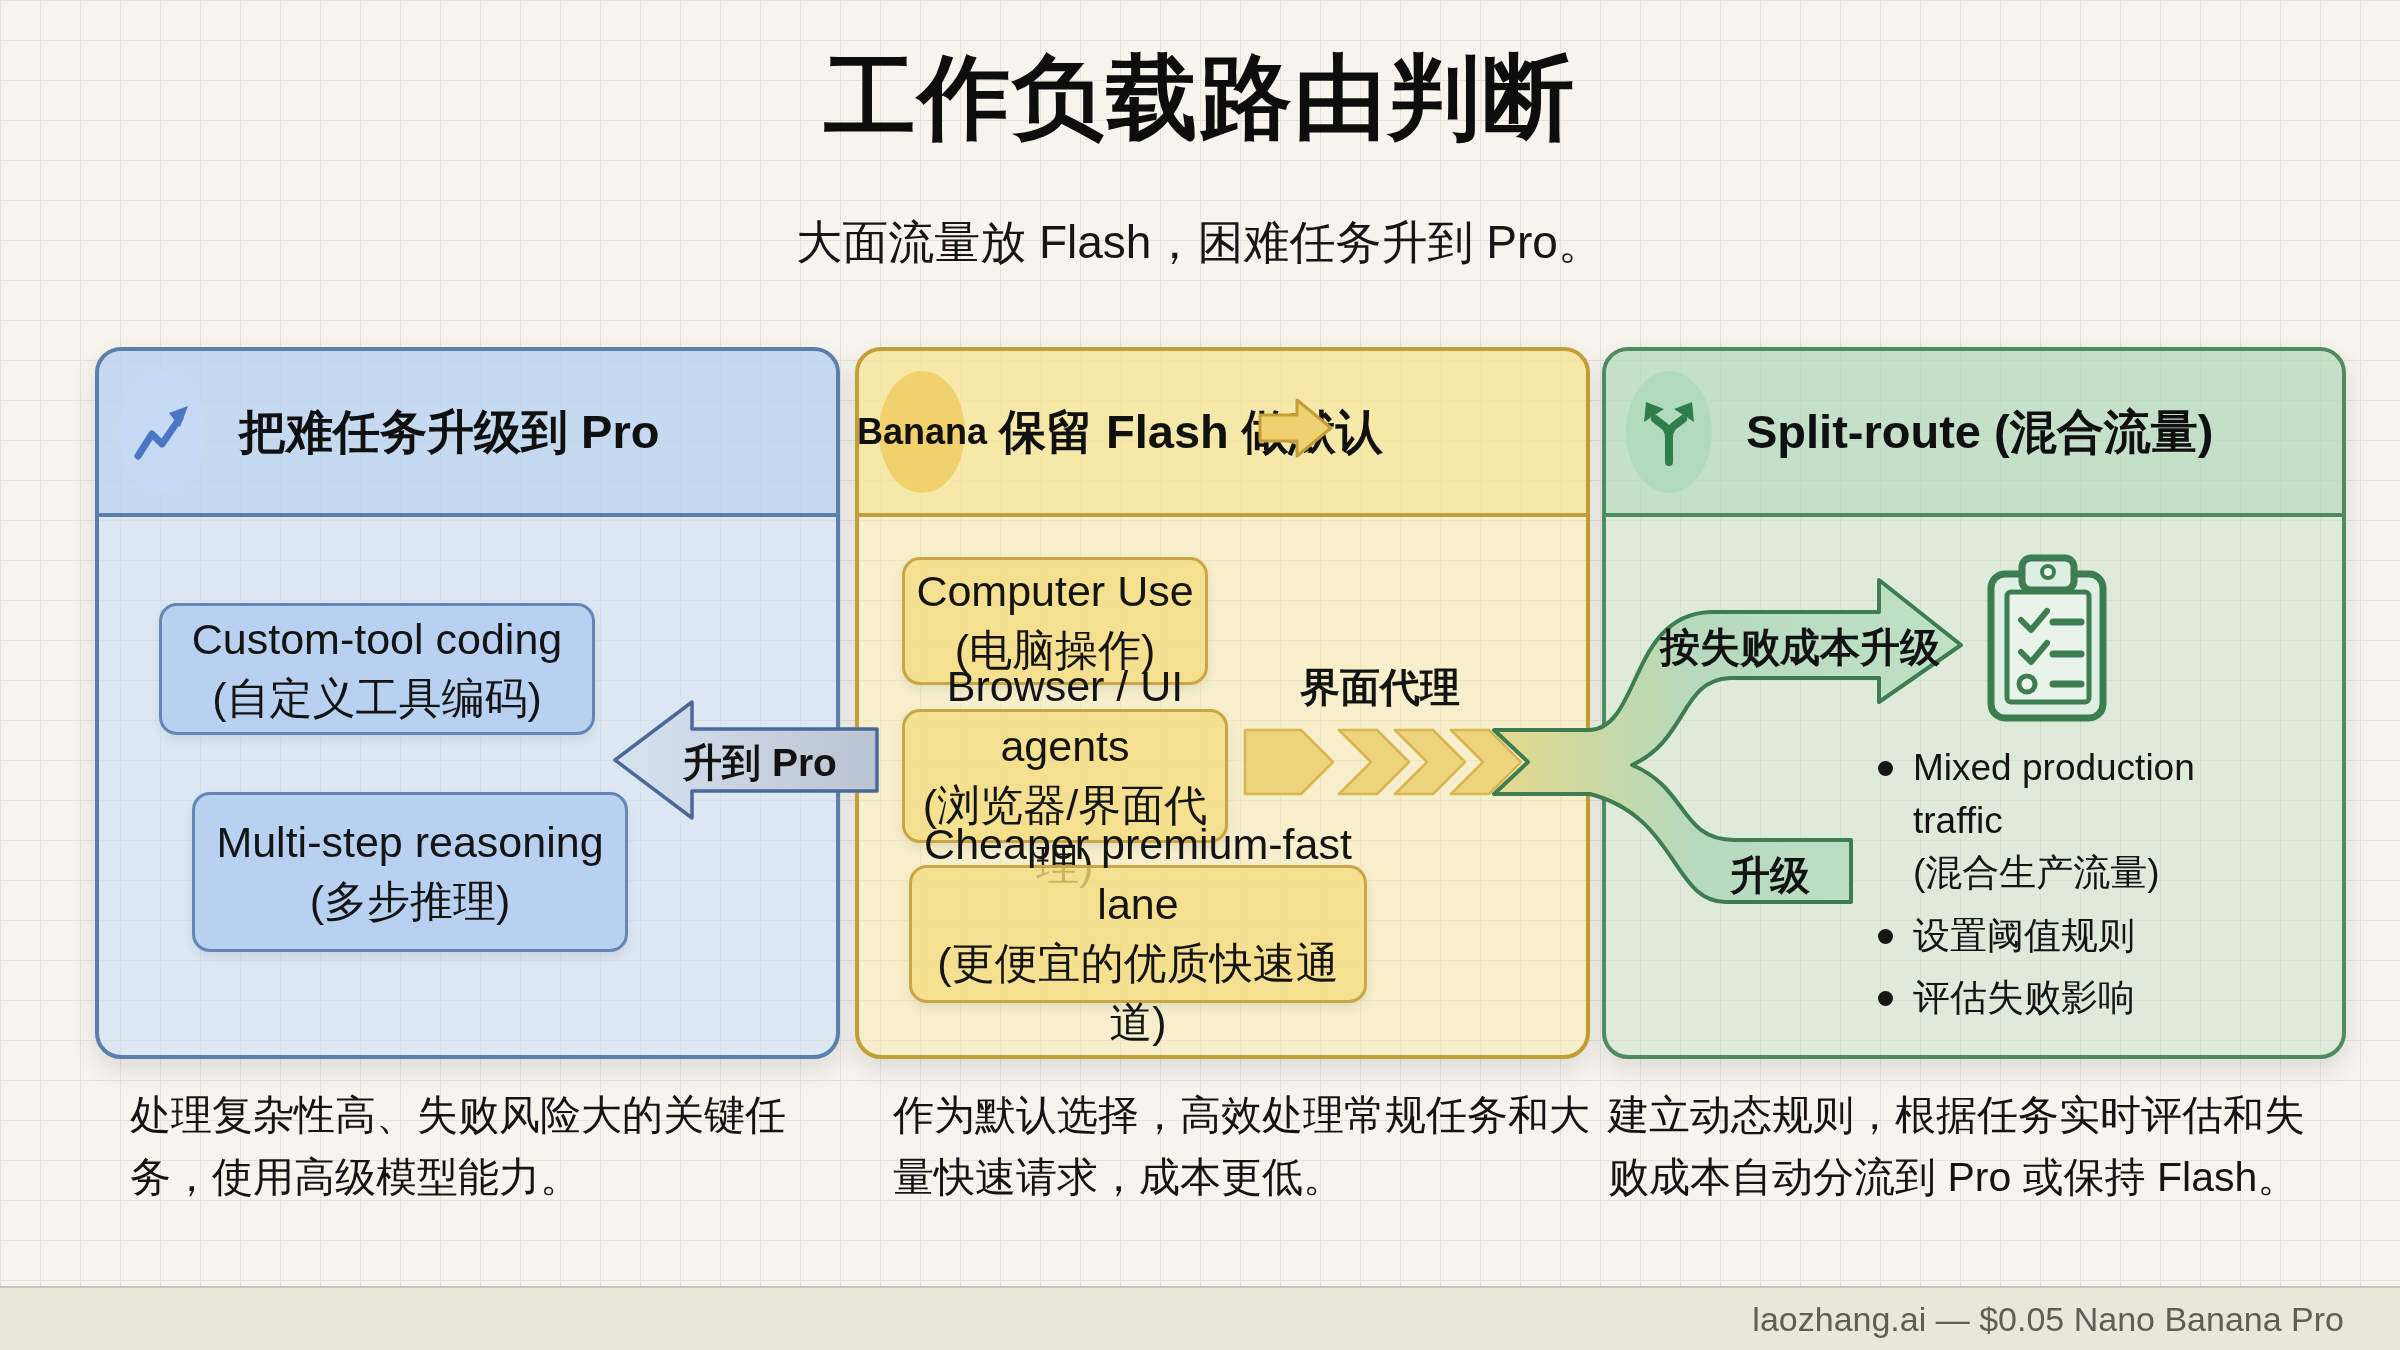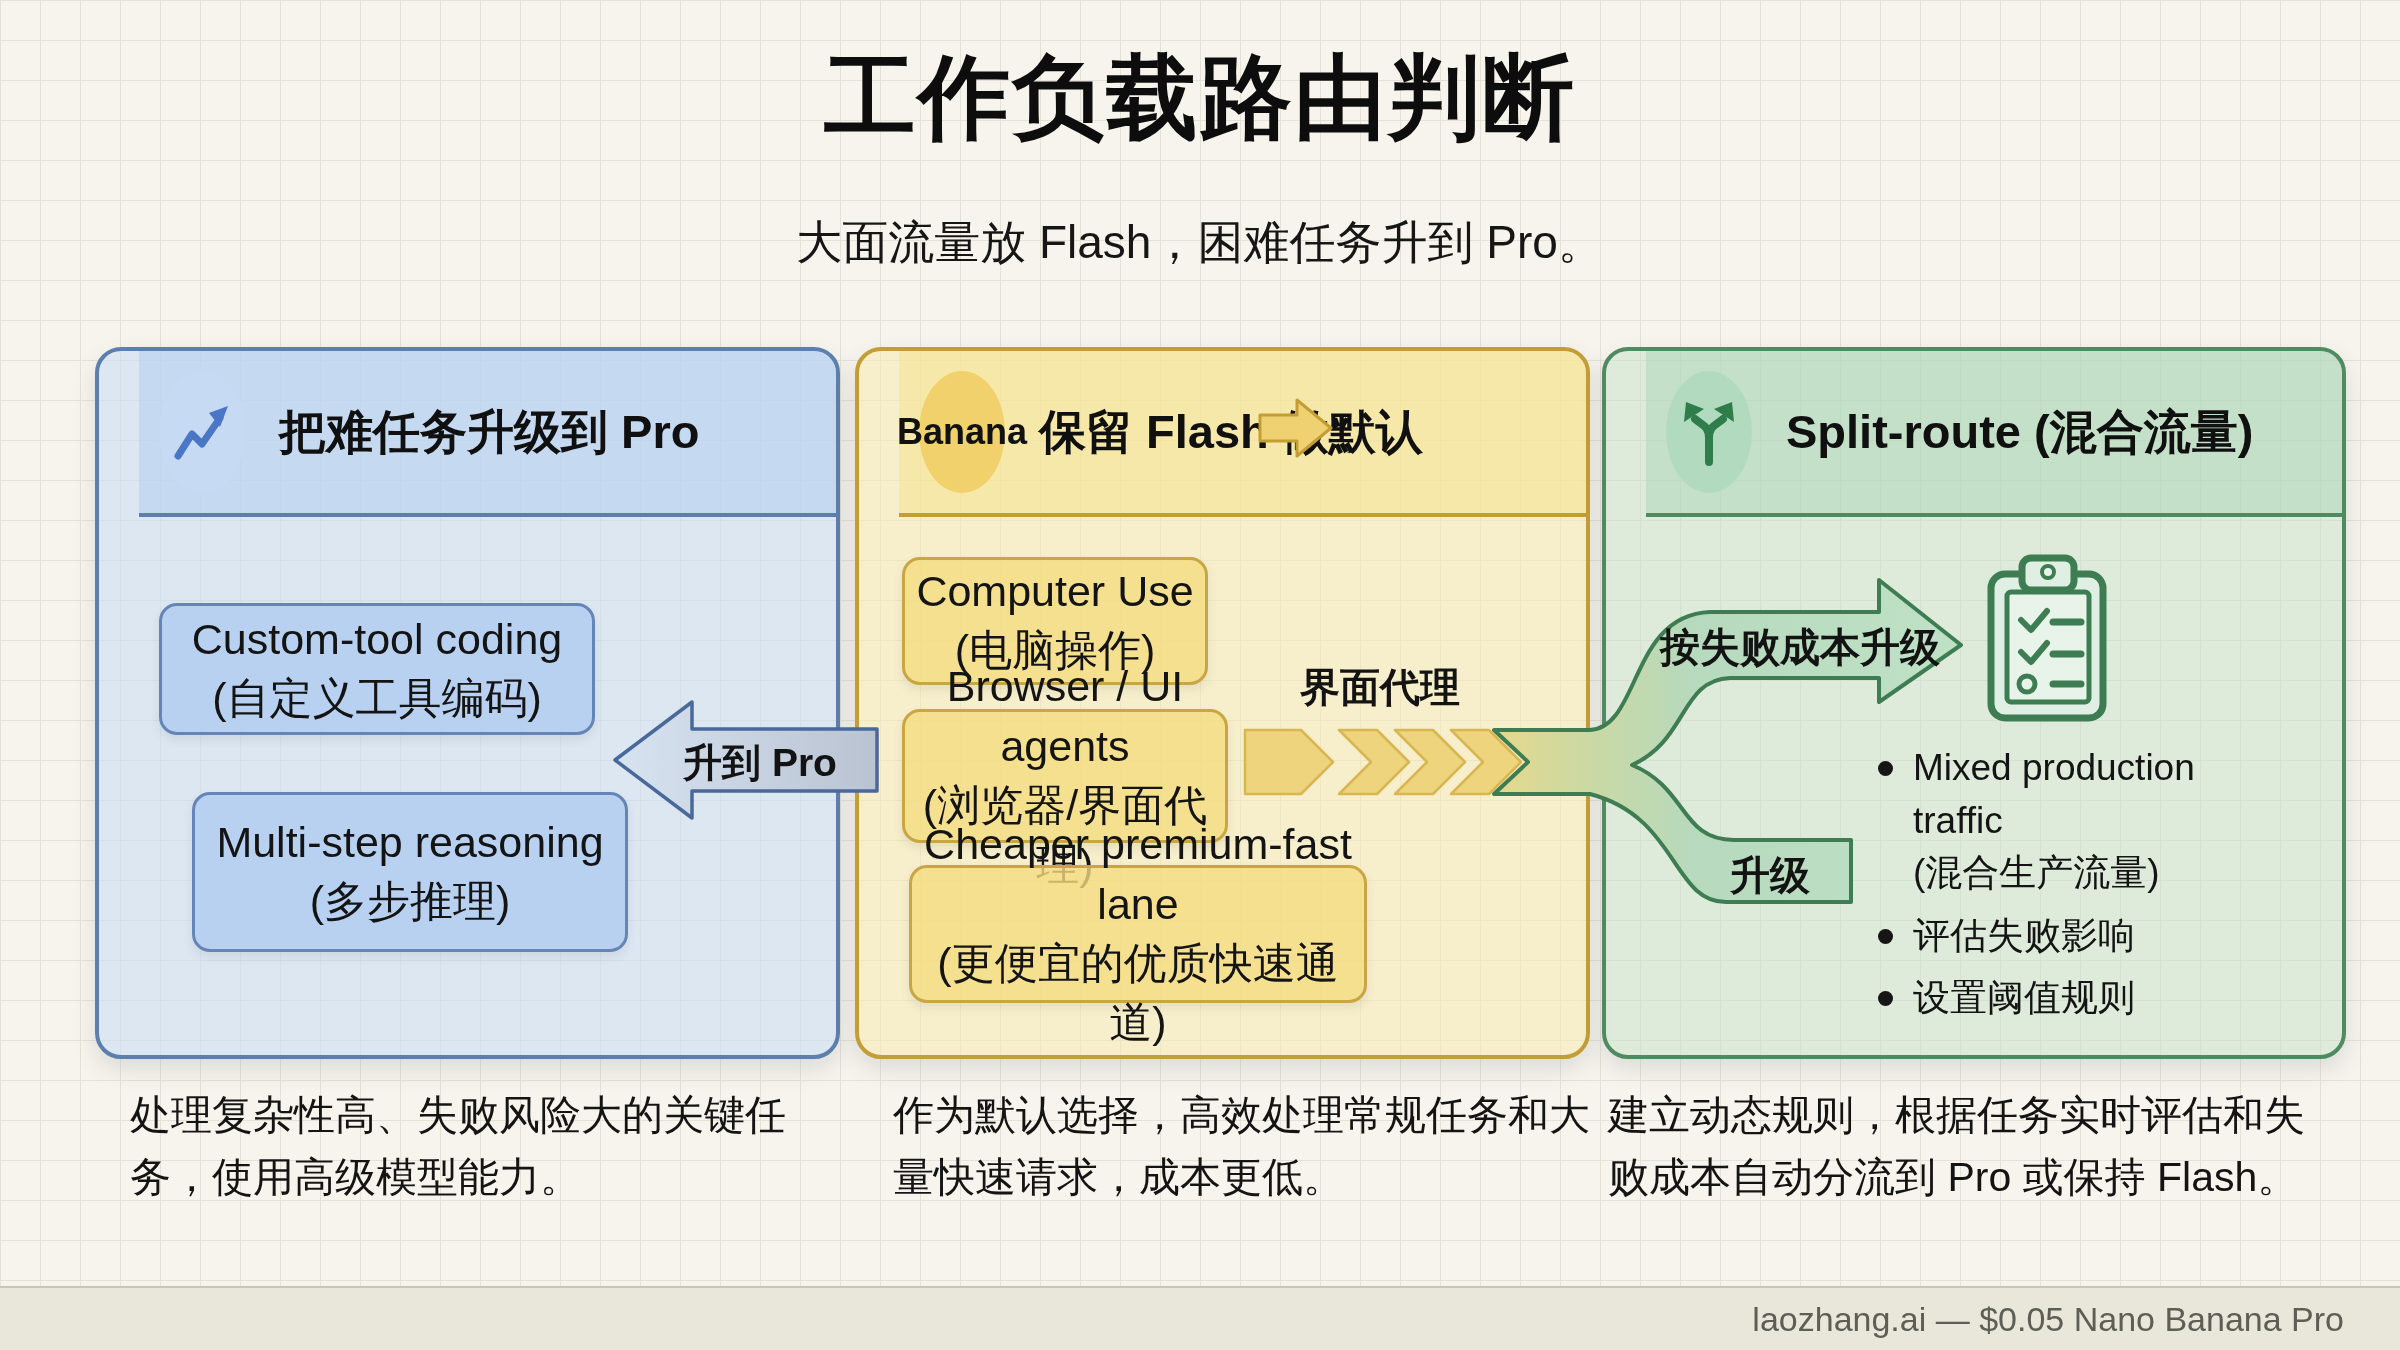--- a/index.html
+++ b/index.html
@@ -12,21 +12,21 @@
       linear-gradient(90deg, #e4e2d7 1px, transparent 1px);
     background-size:40px 40px;
     color:#121212;
   }
   .title{position:absolute;top:36px;left:0;width:100%;text-align:center;
     font-size:92px;font-weight:900;letter-spacing:2px;color:#0d0d0d;}
   .subtitle{position:absolute;top:212px;left:0;width:100%;text-align:center;
     font-size:46px;font-weight:500;color:#161616;}
 
   .panel{position:absolute;top:347px;height:712px;border-radius:26px;overflow:hidden;
-    box-shadow:0 10px 22px rgba(90,95,115,0.16);box-sizing:border-box;padding-left:40px;}
+    box-shadow:0 10px 22px rgba(90,95,115,0.16);box-sizing:border-box;}
   .panel.blue{left:95px;width:745px;border:4px solid #5d7fae;background:rgba(199,221,246,0.55);}
   .panel.yellow{left:855px;width:735px;border:4px solid #c39d35;background:rgba(248,233,170,0.50);}
   .panel.green{left:1602px;width:744px;border:4px solid #4f8b60;background:rgba(192,225,199,0.45);}
 
   .panel-header{height:162px;display:flex;align-items:center;gap:34px;padding:0 24px 0 20px;}
   .blue .panel-header{background:rgba(178,207,241,0.55);border-bottom:4px solid #5d7fae;}
   .yellow .panel-header{background:rgba(246,226,142,0.55);border-bottom:4px solid #c39d35;}
   .green .panel-header{background:rgba(170,213,183,0.50);border-bottom:4px solid #4f8b60;}
 
   .icon-ellipse{width:86px;height:122px;border-radius:50%;flex:none;
@@ -188,25 +188,25 @@
 
   <div class="bullet-list">
     <div class="bullet-item">
       <div class="bullet-dot"></div>
       <span>Mixed production
 traffic
 (混合生产流量)</span>
     </div>
     <div class="bullet-item">
       <div class="bullet-dot"></div>
-      <span>评估失败影响</span>
+      <span>设置阈值规则</span>
     </div>
     <div class="bullet-item">
       <div class="bullet-dot"></div>
-      <span>设置阈值规则</span>
+      <span>评估失败影响</span>
     </div>
   </div>
 
   <div class="description d1">处理复杂性高、失败风险大的关键任
 务，使用高级模型能力。</div>
   <div class="description d2">作为默认选择，高效处理常规任务和大
 量快速请求，成本更低。</div>
   <div class="description d3">建立动态规则，根据任务实时评估和失
 败成本自动分流到 Pro 或保持 Flash。</div>
 

